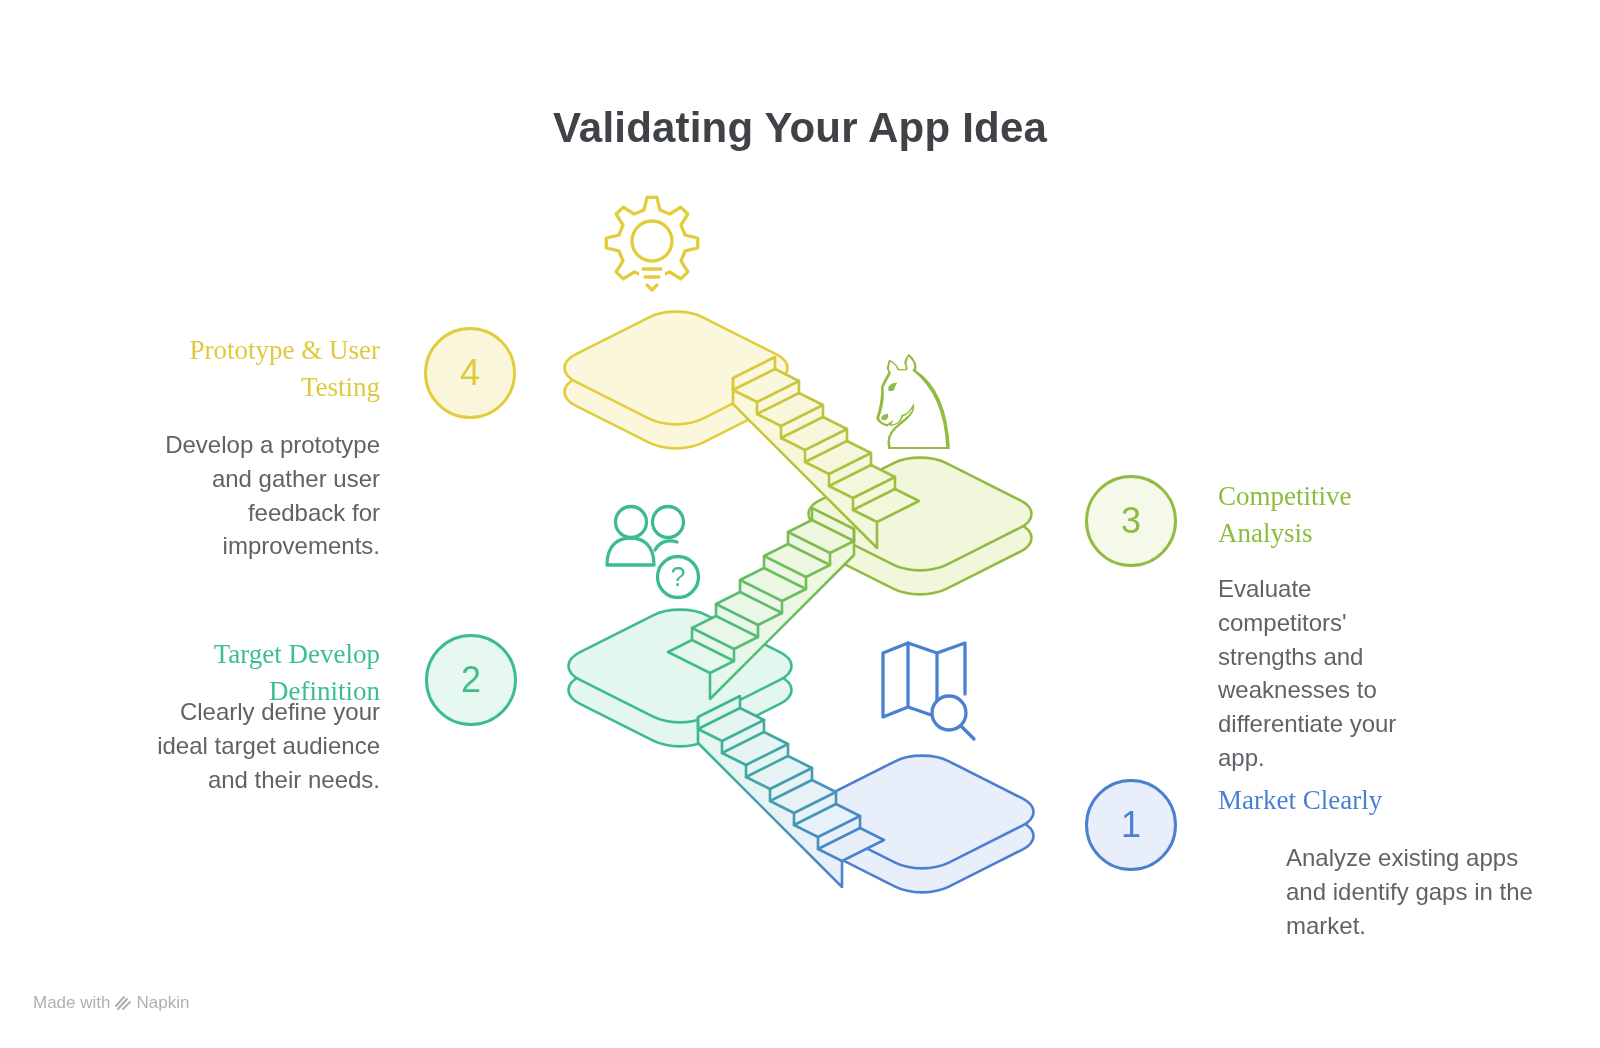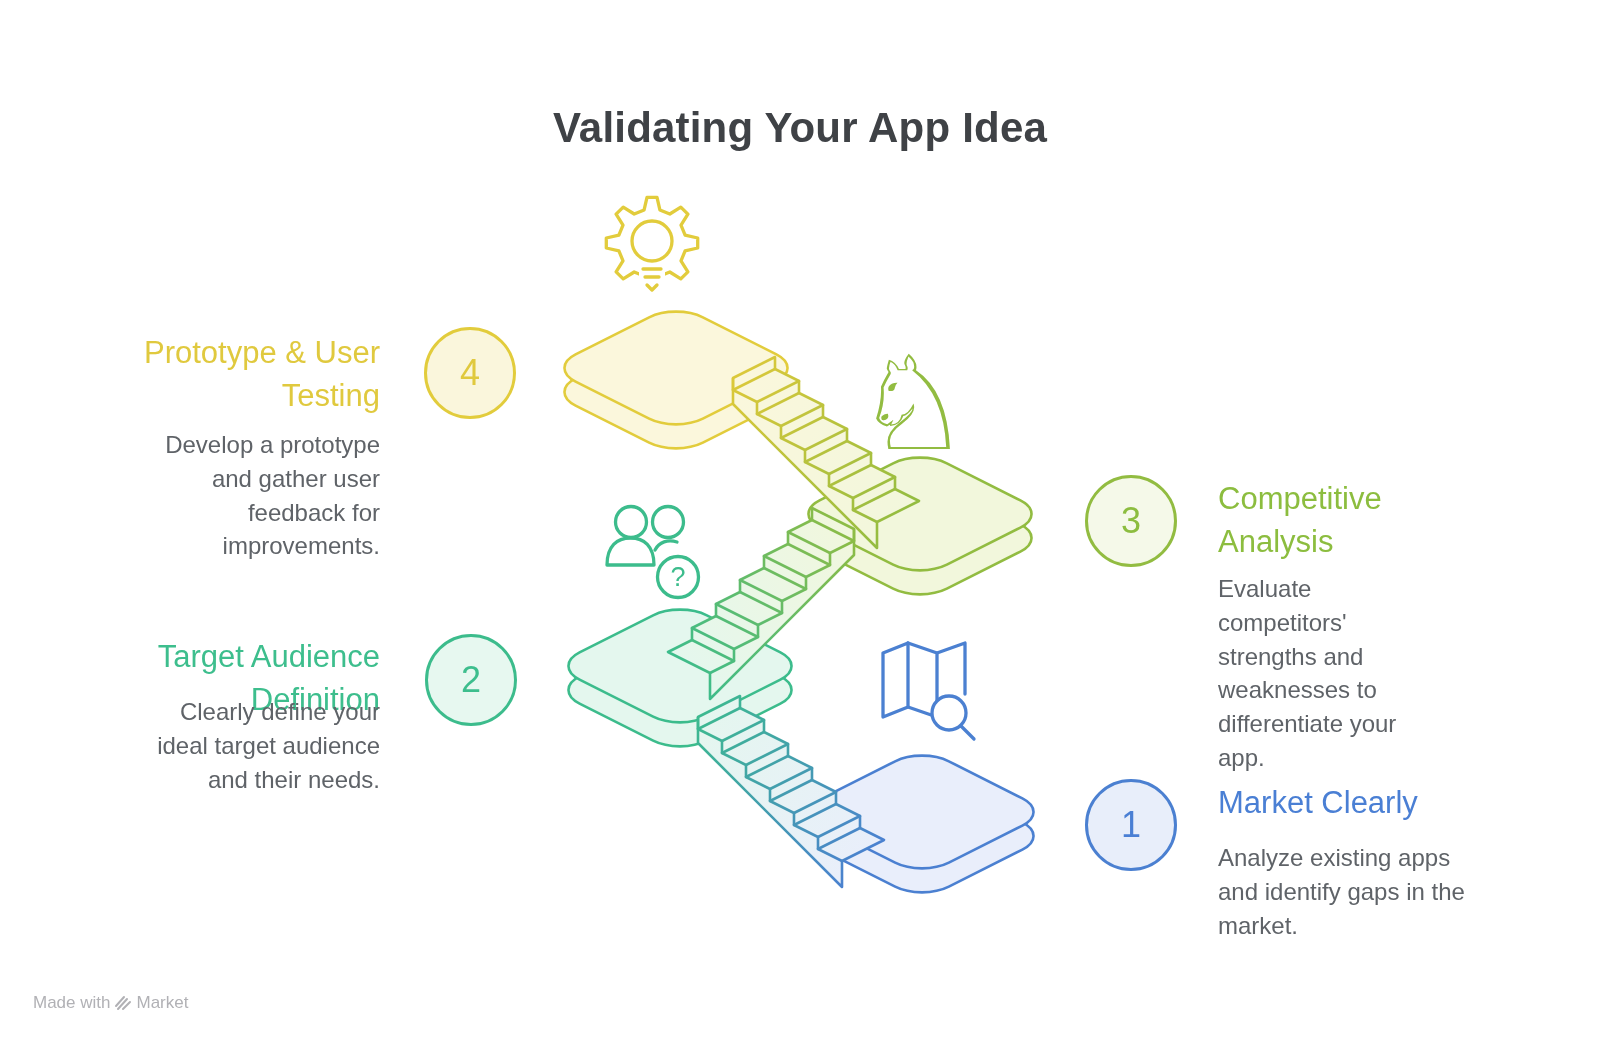--- a/index.html
+++ b/index.html
@@ -17,21 +17,21 @@
   .plat-o{fill:var(--olive-fill);stroke:var(--olive);}
   .plat-g{fill:var(--green-fill);stroke:var(--green);}
   .plat-b{fill:var(--blue-fill);stroke:var(--blue);}
   .ic-y,.ic-o,.ic-g,.ic-b{fill:none;stroke-width:3.3;stroke-linecap:round;stroke-linejoin:round;}
   .ic-y{stroke:var(--yellow);}
   .ic-g{stroke:var(--green);}
   .ic-b{stroke:var(--blue);}
   .wf{fill:#ffffff;}
   .knight{font:400 130px "DejaVu Sans", sans-serif;fill:var(--olive);}
   .qmark{font:400 27px "Liberation Sans", sans-serif;fill:var(--green);}
-  .step-title{position:absolute;font-size:31px;line-height:1.38;font-weight:400;}
+  .step-title{position:absolute;font-size:27px;line-height:1.38;font-weight:400;font-family:Liberation Serif, serif;}
   .step-desc{position:absolute;font-size:24px;line-height:1.41;color:var(--body-text);}
   .right{text-align:right;}
   .t-yellow{color:var(--yellow-text);}
   .t-olive{color:var(--olive-text);}
   .t-green{color:var(--green-text);}
   .t-blue{color:var(--blue-text);}
   .badge{
     position:absolute;width:92px;height:92px;border-radius:50%;border:3px solid;
     display:flex;align-items:center;justify-content:center;font-size:36px;box-sizing:border-box;
   }
@@ -169,37 +169,37 @@
     <path class="ic-b" d="M961 726 L974 739"></path>
   </g>
 </svg>
 
 <div class="step-title right t-yellow" style="left:120px;top:332px;width:260px">Prototype &amp; User Testing</div>
 <div class="step-desc right" style="left:125px;top:428px;width:255px">Develop a prototype and gather user feedback for improvements.</div>
 <div class="badge badge-y" style="left:424px;top:327px">
   <span>4</span>
 </div>
 
-<div class="step-title right t-green" style="left:120px;top:636px;width:260px">Target Audience Definition</div>
+<div class="step-title right t-green" style="left:120px;top:636px;width:260px">Target Develop Definition</div>
 <div class="step-desc right" style="left:125px;top:695px;width:255px">Clearly define your ideal target audience and their needs.</div>
 <div class="badge badge-g" style="left:425px;top:634px">
   <span>2</span>
 </div>
 
 <div class="badge badge-o" style="left:1085px;top:475px">
   <span>3</span>
 </div>
 <div class="step-title t-olive" style="left:1218px;top:478px;width:220px">Competitive Analysis</div>
 <div class="step-desc" style="left:1218px;top:572px;width:215px">Evaluate competitors' strengths and weaknesses to differentiate your app.</div>
 
 <div class="badge badge-b" style="left:1085px;top:779px">
   <span>1</span>
 </div>
 <div class="step-title t-blue" style="left:1218px;top:782px;width:300px">Market Clearly</div>
-<div class="step-desc" style="left:1218px;top:841px;width:250px">Analyze existing apps and identify gaps in the market.</div>
+<div class="step-desc" style="left:1286px;top:841px;width:250px">Analyze existing apps and identify gaps in the market.</div>
 
 <div class="watermark">
   <span>Made with</span>
   <svg width="20" height="20" viewBox="0 0 20 20">
     <path d="M3 13 L11 4 M5 16 L14 6 M10 16 L17 9" stroke="#B1B1B5" stroke-width="2" fill="none" stroke-linecap="round"></path>
   </svg>
-  <span>Market</span>
+  <span>Napkin</span>
 </div>
 
 </body></html>

